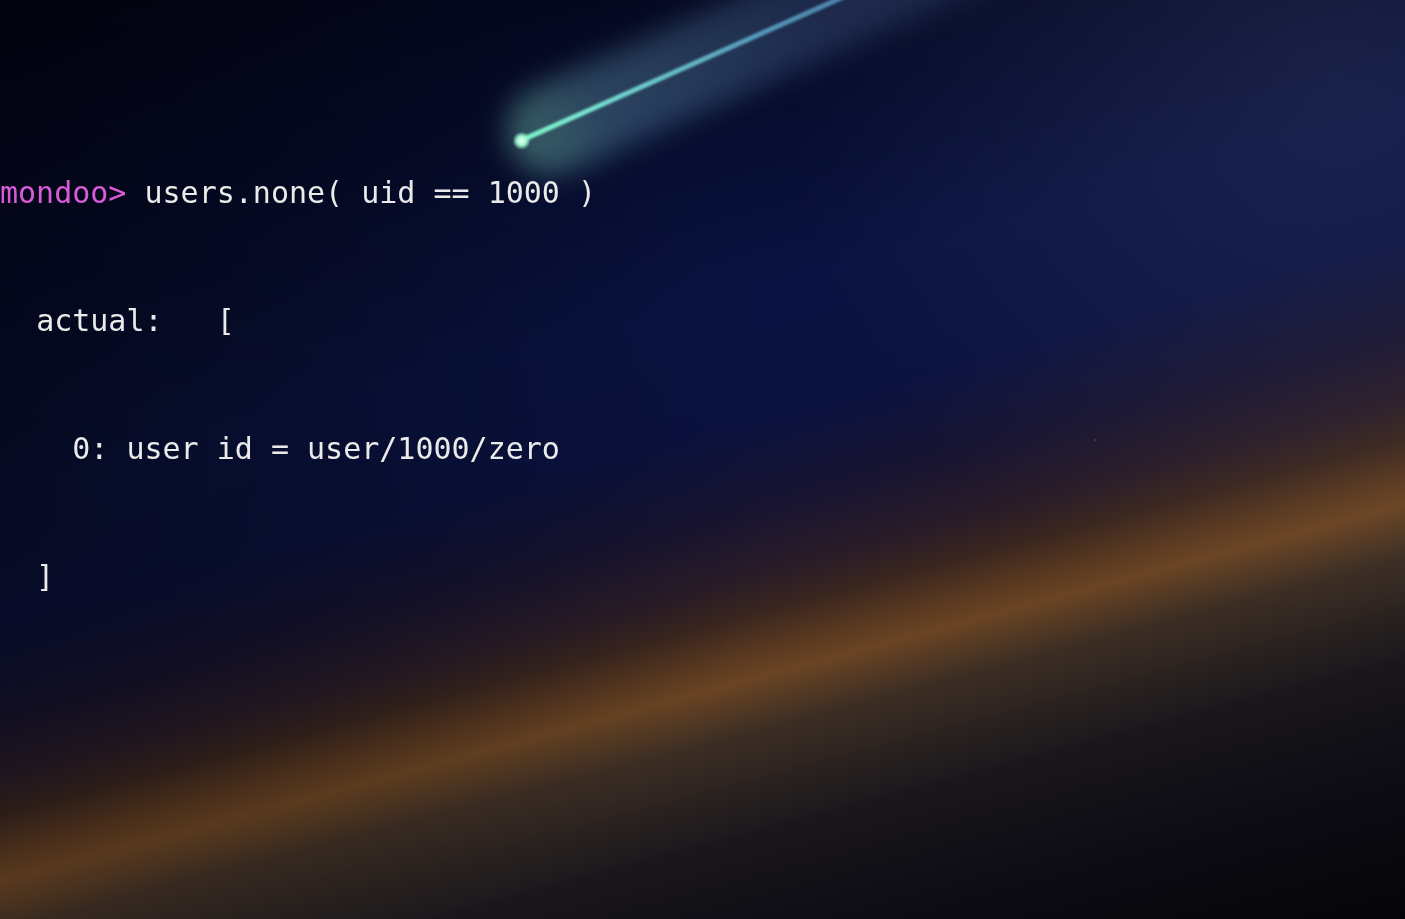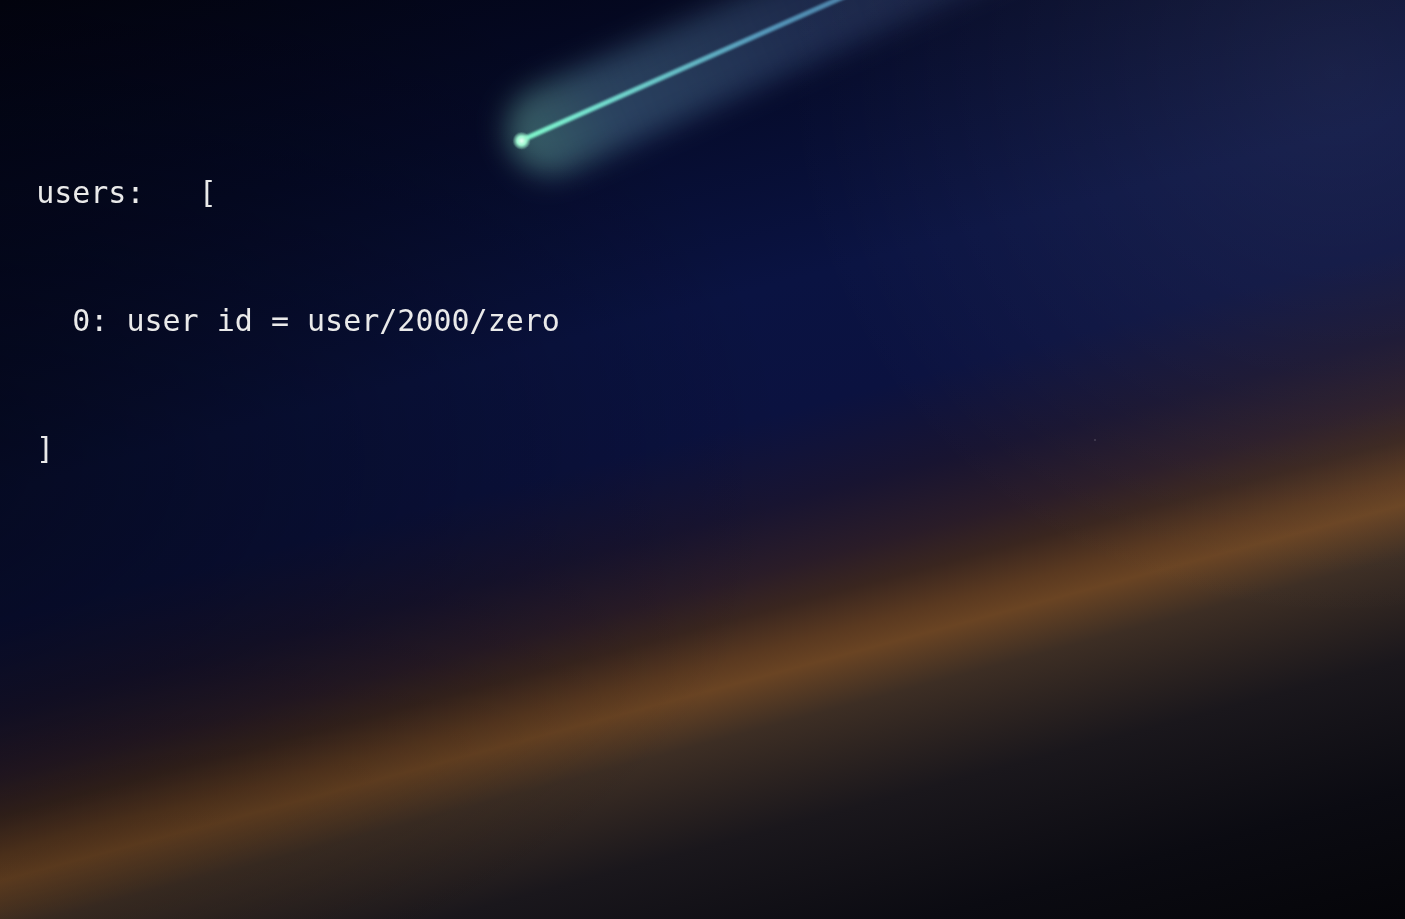--- a/index.html
+++ b/index.html
@@ -126,22 +126,23 @@
 <div class="stars"></div>
 <div class="comet">
   <div class="halo"></div>
   <div class="core"></div>
   <div class="head"></div>
 </div>
 
 <div class="term">
 
   
-  <div class="line out">  <span>users:</span>   [</div>
-  <div class="line out">    <span>0</span>: <span>user id = user/2000/zero</span></div>
+  <div class="line"><span class="prompt">mondoo&gt;</span><span class="cmd"> </span><span class="cmd">users.none( uid == 1000 )</span></div>
+  <div class="line out">  <span>actual:</span>   [</div>
+  <div class="line out">    <span>0</span>: <span>user id = user/1000/zero</span></div>
   <div class="line out">  ]</div>
   <div class="line"> </div>
 
   
   
   
   
   
   
   

